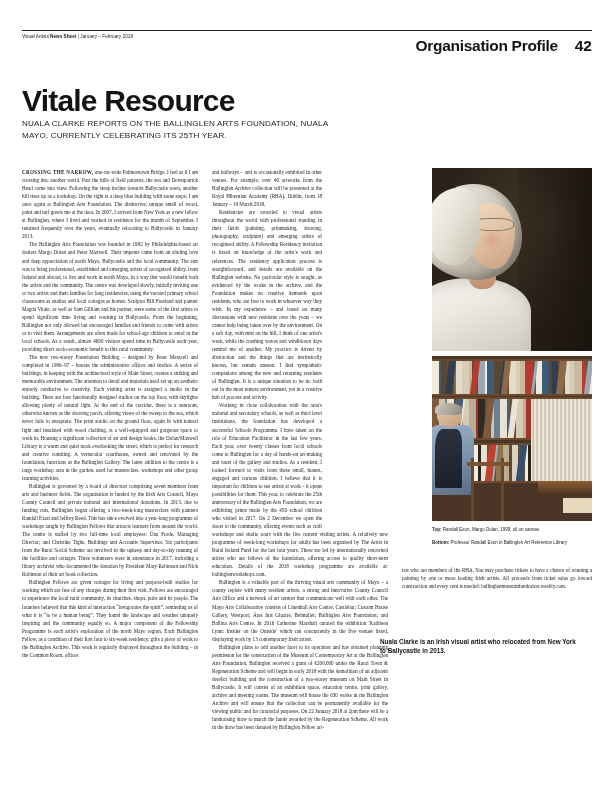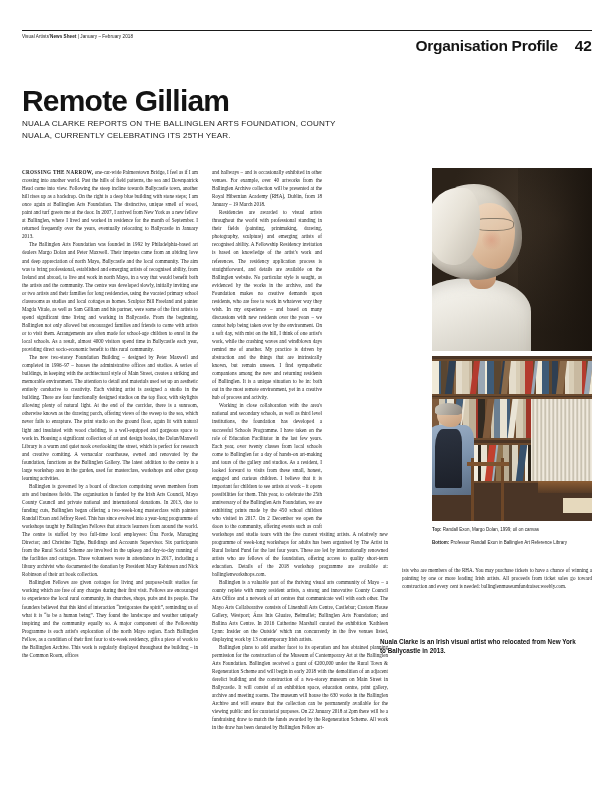--- a/index.html
+++ b/index.html
@@ -283,22 +283,22 @@
   <div class="masthead">
     <div class="masthead-left">
       <span>Visual Artists'</span><b>News Sheet</b><span> | January – February 2018</span>
     </div>
     <div class="masthead-right">
       <span class="section-title">Organisation Profile</span>
       <span class="page-number">42</span>
     </div>
   </div>
 
-  <h1 class="headline">Remote Gilliam</h1>
-  <div class="standfirst">NUALA CLARKE REPORTS ON THE BALLINGLEN ARTS FOUNDATION, COUNTY NUALA, CURRENTLY CELEBRATING ITS 25TH YEAR.</div>
+  <h1 class="headline">Vitale Resource</h1>
+  <div class="standfirst">NUALA CLARKE REPORTS ON THE BALLINGLEN ARTS FOUNDATION, NUALA MAYO, CURRENTLY CELEBRATING ITS 25TH YEAR.</div>
 
   <div class="photo" id="photo-top">
     <div class="portrait-bg"></div>
     <div class="portrait-dark-right"></div>
     <div class="sweater"></div>
     <div class="neck"></div>
     <div class="hair"></div>
     <div class="face"></div>
     <div class="cheek"></div>
     <div class="glasses"></div>

